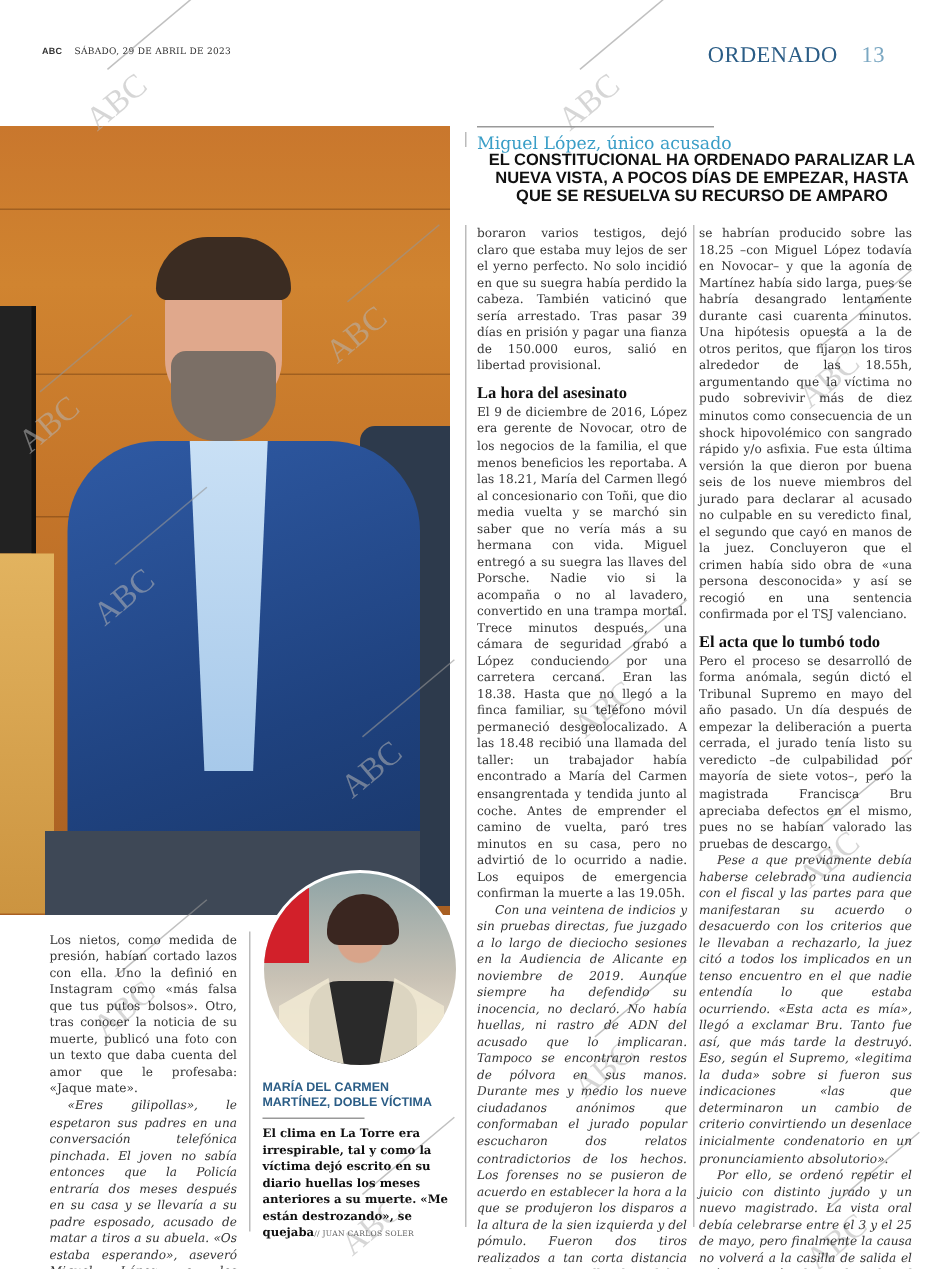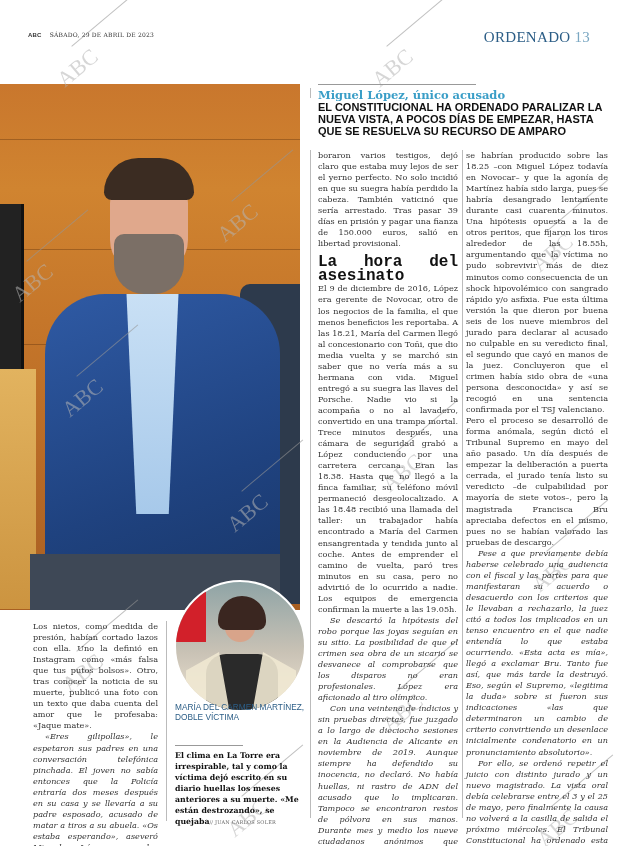--- a/index.html
+++ b/index.html
@@ -1,53 +1,53 @@
 <!DOCTYPE html>
 <html><head>
 <meta charset="utf-8">
 <style>
   * { margin:0; padding:0; box-sizing:border-box; }
   html, body { width:620px; height:846px; background:#fff; overflow:hidden; }
   body { position:relative; font-family:"DejaVu Serif", serif; color:#222; }
   .header-left { position:absolute; left:28px; top:31px; font-size:6px; letter-spacing:0.2px; color:#333; }
   .header-left b { font-family:"Liberation Sans", sans-serif; margin-right:6px; }
   .header-right { position:absolute; right:30px; top:29px; font-size:15px; font-family:"Liberation Serif", serif; color:#2b5d86; letter-spacing:0.3px; }
-  .header-right .pg { color:#7aa7c2; margin-left:4px; }
+  .header-right .pg { color:#7aa7c2; margin-left:16px; }
   .photo { position:absolute; left:0; top:84px; width:300px; height:526px; overflow:hidden;
     background: linear-gradient(180deg,#c9772d 0%,#d08430 20%,#c5762a 45%,#b86b26 70%,#a85f22 100%); }
   .photo .plank { position:absolute; left:0; right:0; height:1px; background:rgba(80,40,10,0.35); }
   .photo .monitor { position:absolute; left:0; top:120px; width:24px; height:165px; background:#222; border-right:3px solid #111; }
   .photo .desk { position:absolute; left:0; top:285px; width:36px; height:240px; background:linear-gradient(180deg,#e2b35f,#cc9440); }
   .photo .chair { position:absolute; right:0; top:200px; width:60px; height:320px; background:#2d3a4c; border-radius:10px 0 0 0; }
   .photo .jacket { position:absolute; left:45px; top:210px; width:235px; height:320px; background:linear-gradient(160deg,#2f5aa4,#1f427f 60%,#183566); border-radius:60px 60px 10px 10px; }
   .photo .shirt { position:absolute; left:120px; top:210px; width:65px; height:220px; background:linear-gradient(180deg,#c9e0f5,#a7c9ea); clip-path:polygon(10% 0,90% 0,75% 100%,25% 100%); }
   .photo .head { position:absolute; left:110px; top:80px; width:78px; height:110px; background:#e0a88c; border-radius:40px 40px 35px 35px; }
   .photo .hair { position:absolute; left:104px; top:74px; width:90px; height:42px; background:#3b2c22; border-radius:45px 45px 10px 10px; }
   .photo .beard { position:absolute; left:114px; top:150px; width:70px; height:60px; background:#7b6f66; border-radius:10px 10px 30px 30px; }
   .photo .trousers { position:absolute; left:30px; top:470px; width:250px; height:60px; background:#3e4856; }
   .wm { position:absolute; font-family:"Liberation Serif", serif; font-size:22px; color:rgba(180,180,180,0.55); transform:rotate(-40deg); pointer-events:none; }
   .wm::after { content:""; position:absolute; left:32px; top:-8px; width:80px; height:1px; background:rgba(150,150,150,0.6); transform:rotate(0deg); }
   .topic-rule { position:absolute; left:318px; top:84px; width:158px; height:1px; background:#999; }
-  .topic { position:absolute; left:318px; top:88px; font-size:11.5px; font-weight:bold; color:#3a9ec7; }
-  .subhead { position:absolute; left:318px; top:101px; width:300px; font-family:"Liberation Sans", sans-serif; font-size:11px; font-weight:bold; line-height:12px; color:#111; }
+  .topic { position:absolute; left:318px; top:88px; font-size:11.5px; font-weight:normal; color:#3a9ec7; }
+  .subhead { position:absolute; left:318px; top:101px; width:300px; font-family:"Liberation Sans", sans-serif; font-size:11px; font-weight:bold; line-height:12px; color:#111;text-align:center; }
   .col { position:absolute; font-size:8.1px; line-height:11.05px; color:#333; text-align:justify; }
   .col p { margin:0; }
   .col p.ind { text-indent:12px;font-style:italic; }
-  .col h3 { font-family:Liberation Mono, monospace; font-size:16px; font-weight:bold; color:#111; line-height:14px; margin-top:6px; }
+  .col h3 { font-family:Liberation Serif, serif; font-size:11px; font-weight:bold; color:#111; line-height:14px; margin-top:6px; }
   .col1 { left:318px; top:150px; width:140px; }
   .col2 { left:466px; top:150px; width:142px; }
   .col0 { left:33px; top:621px; width:125px; }
   .vrule { position:absolute; width:1px; background:#bbb; }
   .circle { position:absolute; left:174px; top:580px; width:132px; height:132px; border-radius:50%; overflow:hidden; border:2px solid #fff;
     background: radial-gradient(circle at 50% 35%, #d8a48a 0 14%, transparent 15%), linear-gradient(180deg,#8fa4a6 0%,#c9c2b5 55%,#efe6d4 100%); }
   .circle .hair { position:absolute; left:42px; top:14px; width:48px; height:34px; background:#3a2620; border-radius:24px 24px 8px 8px; }
   .circle .dress { position:absolute; left:30px; top:72px; width:72px; height:60px; background:#2a2a2a; border-radius:20px 20px 0 0; }
   .circle .shawl { position:absolute; left:10px; top:70px; width:110px; height:62px; background:rgba(240,232,210,0.9); clip-path:polygon(0 30%,30% 0,40% 100%,60% 100%,70% 0,100% 30%,100% 100%,0 100%); }
   .circle .red { position:absolute; left:0; top:0; width:30px; height:60px; background:#d2202a; }
-  .caption-title { position:absolute; left:175px; top:702px; width:130px; font-family:"Liberation Sans", sans-serif; font-size:8.3px; font-weight:normal; color:#2b5d86; line-height:10px; }
+  .caption-title { position:absolute; left:175px; top:719px; width:130px; font-family:"Liberation Sans", sans-serif; font-size:8.3px; font-weight:bold; color:#2b5d86; line-height:10px; }
   .caption-rule { position:absolute; left:175px; top:745px; width:68px; height:1px; background:#999; }
   .caption-body { position:absolute; left:175px; top:750px; width:128px; font-size:7.8px; font-weight:bold; line-height:11px; color:#111; }
   .caption-credit { font-size:5px; font-weight:normal; color:#666; letter-spacing:0.2px; }
 </style>
 </head>
 <body>
 
 <div class="header-left">
   <b>ABC</b>
   <span>SÁBADO, 29 DE ABRIL DE 2023</span>
@@ -96,27 +96,27 @@
 
 <div class="col col0">
   <p>Los nietos, como medida de presión, habían cortado lazos con ella. Uno la definió en Instagram como «más falsa que tus putos bolsos». Otro, tras conocer la noticia de su muerte, publicó una foto con un texto que daba cuenta del amor que le profesaba: «Jaque mate».</p>
   <p class="ind">«Eres gilipollas», le espetaron sus padres en una conversación telefónica pinchada. El joven no sabía entonces que la Policía entraría dos meses después en su casa y se llevaría a su padre esposado, acusado de matar a tiros a su abuela. «Os estaba esperando», aseveró Miguel López a los investigadores que le seguían la pista desde lo ocurrido ante la ausencia de una coartada sólida. Hasta en el tanatorio y con la víctima de cuerpo presente, según corro-</p>
 </div>
 
 <div class="col col1">
   <p>boraron varios testigos, dejó claro que estaba muy lejos de ser el yerno perfecto. No solo incidió en que su suegra había perdido la cabeza. También vaticinó que sería arrestado. Tras pasar 39 días en prisión y pagar una fianza de 150.000 euros, salió en libertad provisional.</p>
   <h3>La hora del asesinato</h3>
   <p>El 9 de diciembre de 2016, López era gerente de Novocar, otro de los negocios de la familia, el que menos beneficios les reportaba. A las 18.21, María del Carmen llegó al concesionario con Toñi, que dio media vuelta y se marchó sin saber que no vería más a su hermana con vida. Miguel entregó a su suegra las llaves del Porsche. Nadie vio si la acompaña o no al lavadero, convertido en una trampa mortal. Trece minutos después, una cámara de seguridad grabó a López conduciendo por una carretera cercana. Eran las 18.38. Hasta que no llegó a la finca familiar, su teléfono móvil permaneció desgeolocalizado. A las 18.48 recibió una llamada del taller: un trabajador había encontrado a María del Carmen ensangrentada y tendida junto al coche. Antes de emprender el camino de vuelta, paró tres minutos en su casa, pero no advirtió de lo ocurrido a nadie. Los equipos de emergencia confirman la muerte a las 19.05h.</p>
-  <p class="ind">Se descartó la hipótesis del robo porque las joyas seguían en su sitio. La posibilidad de que el crimen sea obra de un sicario se desvanece al comprobarse que los disparos no eran profesionales. López era aficionado al tiro olímpico.</p>
   <p class="ind">Con una veintena de indicios y sin pruebas directas, fue juzgado a lo largo de dieciocho sesiones en la Audiencia de Alicante en noviembre de 2019. Aunque siempre ha defendido su inocencia, no declaró. No había huellas, ni rastro de ADN del acusado que lo implicaran. Tampoco se encontraron restos de pólvora en sus manos. Durante mes y medio los nueve ciudadanos anónimos que conformaban el jurado popular escucharon dos relatos contradictorios de los hechos. Los forenses no se pusieron de acuerdo en establecer la hora a la que se produjeron los disparos a la altura de la sien izquierda y del pómulo. Fueron dos tiros realizados a tan corta distancia que hicieron estallar los globos oculares de la víctima. El arma, una pistola centenaria a juzgar por los casquillos de bala hallados junto al cadáver, no se ha encontrado. En uno de ellos, trucados para que pudieran encajar, había material genético de un hombre no identificado.</p>
 
 </div>
 
 <div class="col col2">
   <p>se habrían producido sobre las 18.25 –con Miguel López todavía en Novocar– y que la agonía de Martínez había sido larga, pues se habría desangrado lentamente durante casi cuarenta minutos. Una hipótesis opuesta a la de otros peritos, que fijaron los tiros alrededor de las 18.55h, argumentando que la víctima no pudo sobrevivir más de diez minutos como consecuencia de un shock hipovolémico con sangrado rápido y/o asfixia. Fue esta última versión la que dieron por buena seis de los nueve miembros del jurado para declarar al acusado no culpable en su veredicto final, el segundo que cayó en manos de la juez. Concluyeron que el crimen había sido obra de «una persona desconocida» y así se recogió en una sentencia confirmada por el TSJ valenciano.</p>
+  <h3>El acta que lo tumbó todo</h3>
   <p>Pero el proceso se desarrolló de forma anómala, según dictó el Tribunal Supremo en mayo del año pasado. Un día después de empezar la deliberación a puerta cerrada, el jurado tenía listo su veredicto –de culpabilidad por mayoría de siete votos–, pero la magistrada Francisca Bru apreciaba defectos en el mismo, pues no se habían valorado las pruebas de descargo.</p>
   <p class="ind">Pese a que previamente debía haberse celebrado una audiencia con el fiscal y las partes para que manifestaran su acuerdo o desacuerdo con los criterios que le llevaban a rechazarlo, la juez citó a todos los implicados en un tenso encuentro en el que nadie entendía lo que estaba ocurriendo. «Esta acta es mía», llegó a exclamar Bru. Tanto fue así, que más tarde la destruyó. Eso, según el Supremo, «legitima la duda» sobre si fueron sus indicaciones «las que determinaron un cambio de criterio convirtiendo un desenlace inicialmente condenatorio en un pronunciamiento absolutorio».</p>
   <p class="ind">Por ello, se ordenó repetir el juicio con distinto jurado y un nuevo magistrado. La vista oral debía celebrarse entre el 3 y el 25 de mayo, pero finalmente la causa no volverá a la casilla de salida el próximo miércoles. El Tribunal Constitucional ha ordenado esta misma semana paralizar el proceso, sin fecha prevista, hasta que se resuelva el recurso de amparo que presentó el procesado.</p>
 
 </div>
 
 <div class="circle">
   <div class="red"></div>
   <div class="hair"></div>
   <div class="dress"></div>

